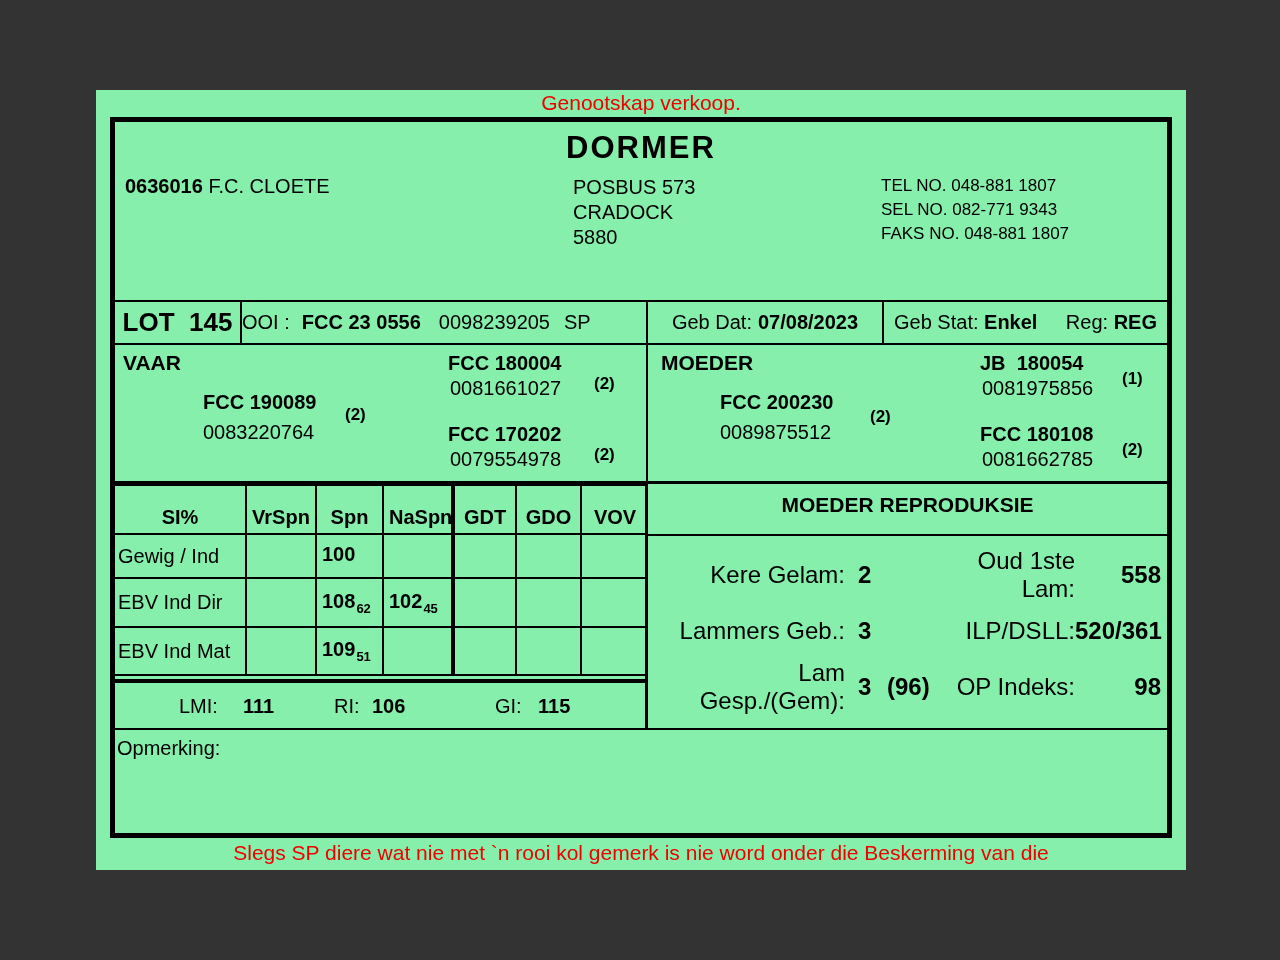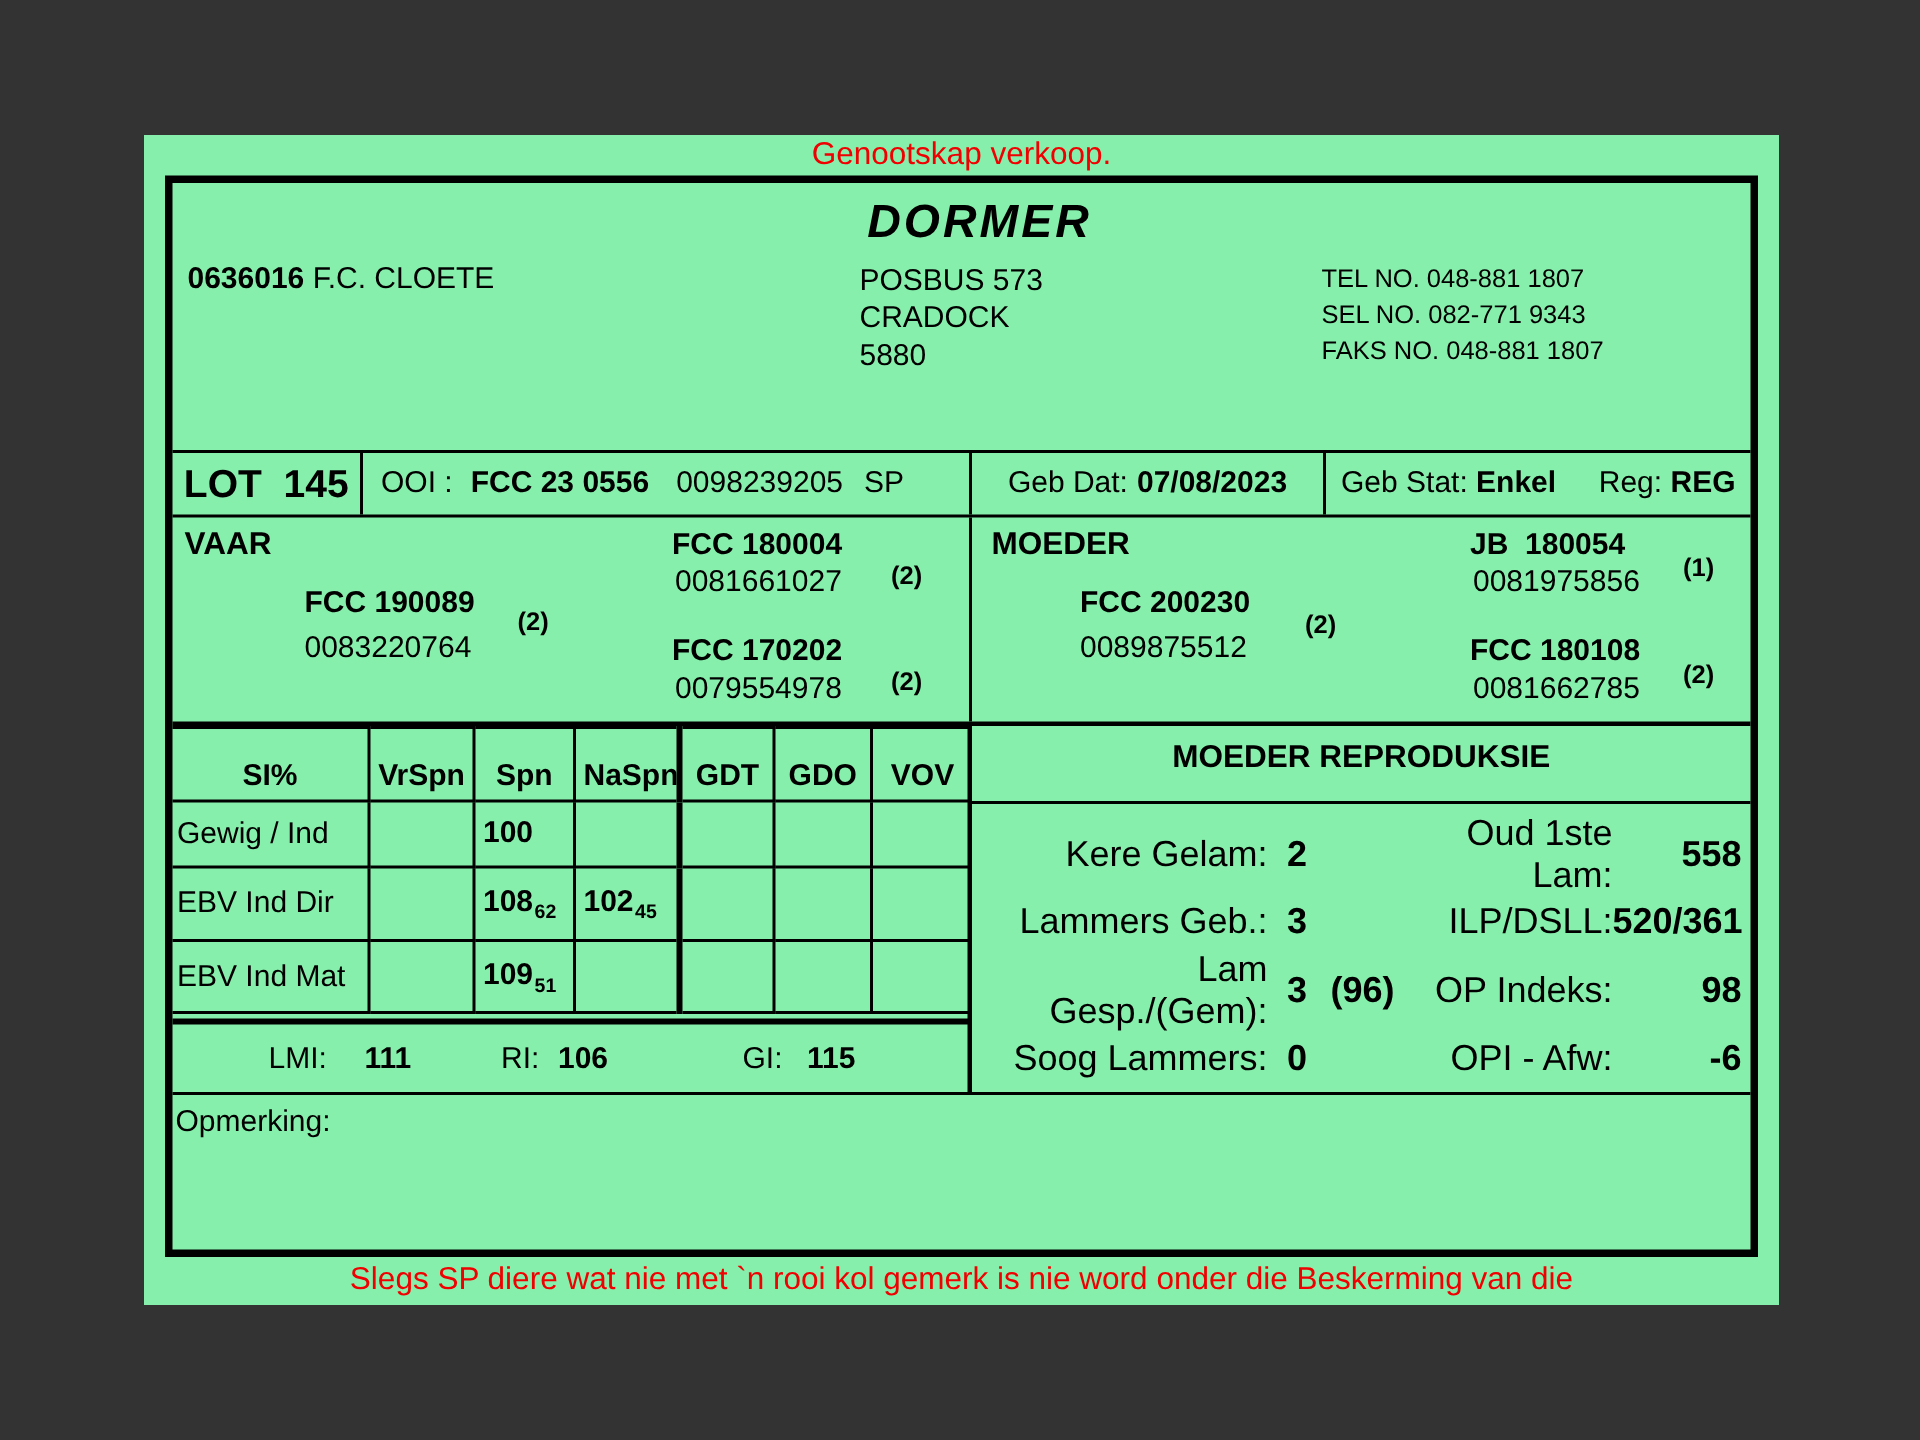--- a/index.html
+++ b/index.html
@@ -18,32 +18,32 @@
   .notice { position:absolute; left:0; width:100%; text-align:center;
             color:#f00000; font-size:21px; }
   .notice-top { top:1px; }
   .notice-bottom { top:751px; }
   .card {
     position:absolute; left:14px; top:27px; width:1062px; height:721px;
     border:5px solid #000;
   }
   
   .sec-header { position:absolute; left:0; top:0; width:1052px; height:178px; }
-  .breed-title { position:absolute; left:12px; top:8px; width:100%; text-align:center;
-                 font-size:31px; font-weight:700; letter-spacing:2px;font-style:italic; }
+  .breed-title { position:absolute; left:0; top:8px; width:100%; text-align:center;
+                 font-size:31px; font-weight:700; letter-spacing:2px; }
   .owner-line { position:absolute; left:10px; top:53px; font-size:20px; }
   .owner-line b { font-weight:700; }
   .addr-block { position:absolute; left:458px; top:53px; font-size:20px; line-height:25px; }
   .contact-block { position:absolute; left:766px; top:52px; font-size:17px; line-height:24px; }
   
   .sec-lot { position:absolute; left:0; top:178px; width:1052px; height:43px;
              border-top:2px solid #000; display:flex; }
   .lot-cell { border-right:2px solid #000; display:flex; align-items:center; }
   .cell-lot    { width:127px; justify-content:center; font-size:26px; font-weight:700; }
-  .cell-animal { width:406px; padding-left:12px; font-size:20px; gap:8px;text-align:center; }
+  .cell-animal { width:406px; font-size:20px; gap:8px;text-align:center; }
   .cell-gebdat { width:236px; justify-content:center; font-size:20px; gap:6px; }
   .cell-stat   { flex:1; border-right:none; font-size:20px; padding:0 10px;
                  justify-content:space-between; }
   .pre { white-space:pre; }
   .bold { font-weight:700; }
   .animal-id { font-weight:700; margin-left:4px; }
   .animal-reg { margin-left:10px; }
   .animal-sp { margin-left:6px; }
   
   .sec-ped { position:absolute; left:0; top:221px; width:1052px; height:138px;
@@ -252,27 +252,20 @@
             <span class="rl2">ILP/DSLL:</span>
             <span class="rv2">520/361</span>
           </div>
           <div class="repro-row">
             <span class="rl">Lam Gesp./(Gem):</span>
             <span class="rv">3</span>
             <span class="rx">(96)</span>
             <span class="rl2">OP Indeks:</span>
             <span class="rv2">98</span>
           </div>
-          <div class="repro-row">
-            <span class="rl">Soog Lammers:</span>
-            <span class="rv">0</span>
-            <span class="rx"></span>
-            <span class="rl2">OPI - Afw:</span>
-            <span class="rv2">-6</span>
-          </div>
         </div>
       </div>
     </div>
 
     <div class="sec-remarks">
       <span class="remark-label">Opmerking:</span>
     </div>
 
   </div>
 

